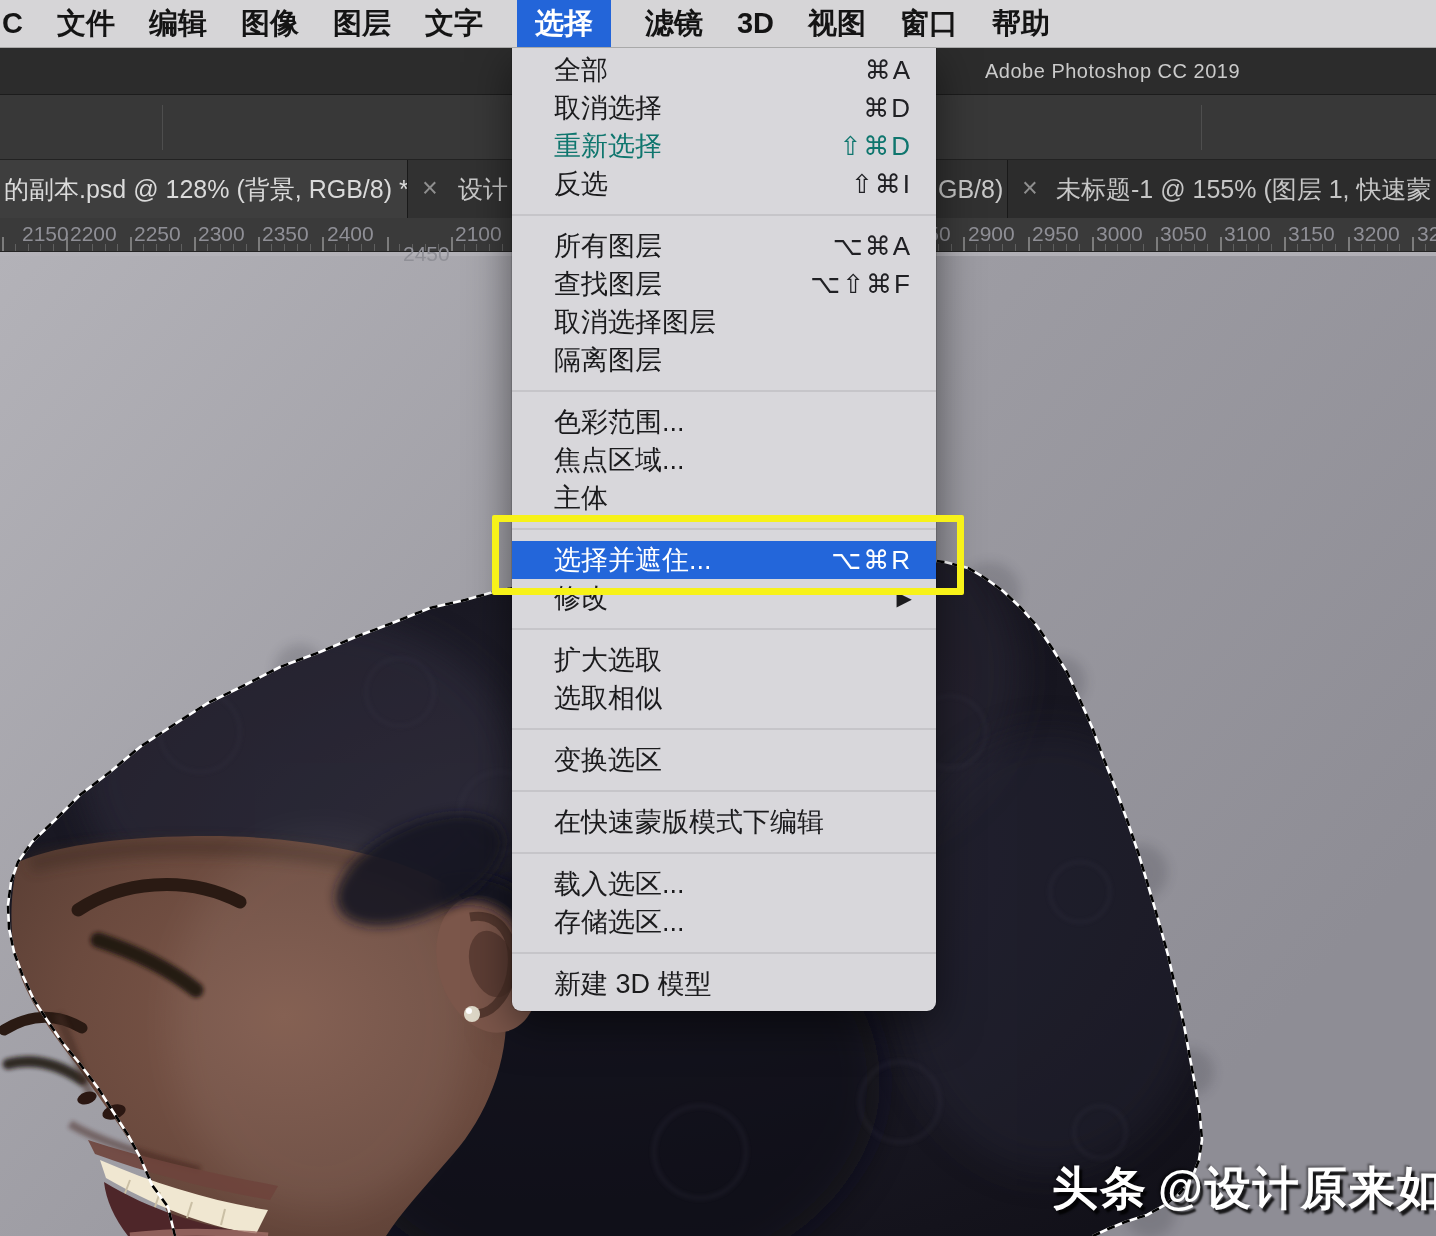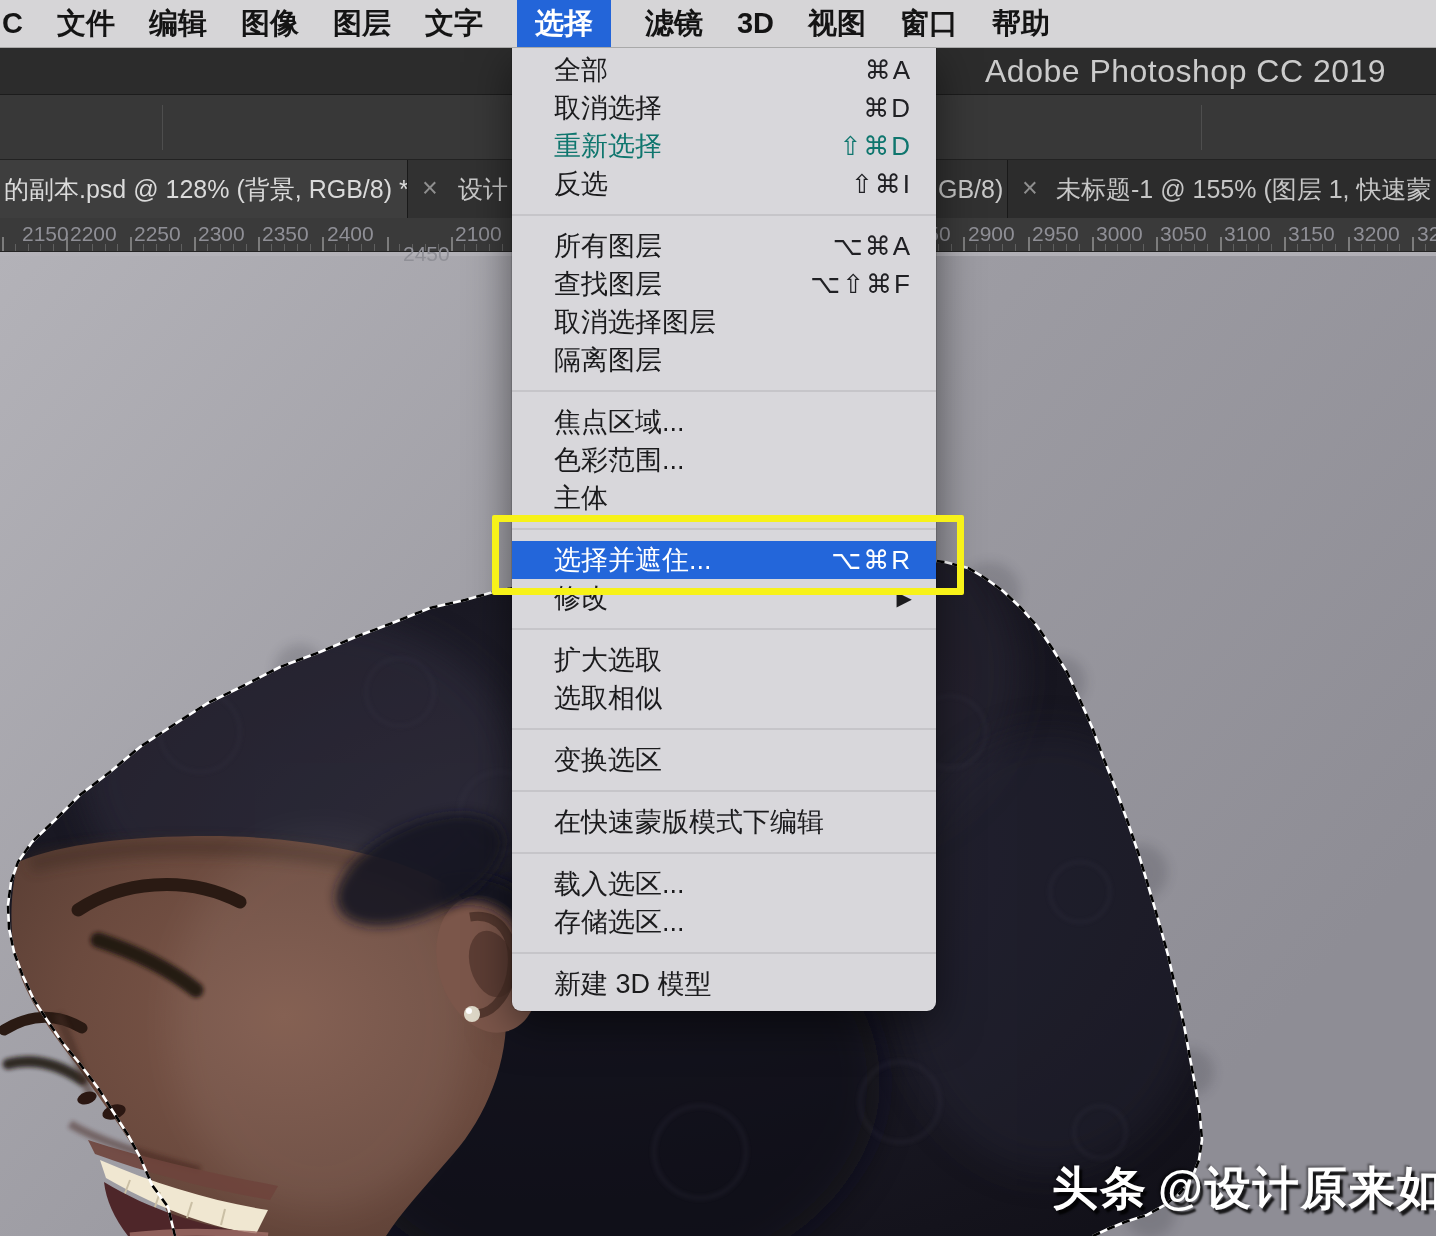--- a/index.html
+++ b/index.html
@@ -8,21 +8,21 @@
   
   .menubar{position:absolute;left:0;top:0;width:1436px;height:48px;background:#d6d5d7;
            display:flex;align-items:stretch;gap:34px;padding-left:2px;z-index:40;
            border-bottom:1px solid #a9a9a9;box-sizing:border-box;}
   .mb-item{display:flex;align-items:center;font-size:29px;font-weight:600;color:#141414;white-space:nowrap;}
   .mb-item.selected{background:#2365d9;color:#fff;padding:0 18px;}
   
   .titlebar{position:absolute;left:0;top:48px;width:1436px;height:47px;background:#2c2c2c;z-index:5;
             border-bottom:1px solid #1c1c1c;box-sizing:border-box;}
   .title-text{position:absolute;left:985px;top:0;height:47px;line-height:47px;
-              font-size:32px;color:#cbcbcb;letter-spacing:.5px;white-space:nowrap;}
+              font-size:20px;color:#cbcbcb;letter-spacing:.5px;white-space:nowrap;}
   
   .optionsbar{position:absolute;left:0;top:95px;width:1436px;height:65px;background:#383838;z-index:5;
               border-bottom:1px solid #222;box-sizing:border-box;}
   .opt-sep{position:absolute;top:10px;width:1px;height:45px;background:#4e4e4e;}
   .sel-icon{position:absolute;top:112px;width:34px;height:34px;}
   .sel-icon svg{display:block;}
   .opt-label{position:absolute;top:112px;height:34px;line-height:34px;font-size:25px;color:#9e9e9e;white-space:nowrap;}
   .opt-input{position:absolute;top:110px;height:34px;background:#2b2b2b;border:2px solid #5d5d5d;
              box-sizing:border-box;border-radius:2px;color:#e3e3e3;font-size:25px;line-height:30px;padding:0 10px;}
   .opt-check{position:absolute;top:114px;width:24px;height:24px;background:#2e2e2e;
@@ -344,25 +344,25 @@
       <div class="mi">
         <span class="lbl">隔离图层</span>
 
       </div>
       <div class="mi sep">
         
         
         
       </div>
       <div class="mi">
+        <span class="lbl">色彩范围...</span>
+
+      </div>
+      <div class="mi">
         <span class="lbl">焦点区域...</span>
-
-      </div>
-      <div class="mi">
-        <span class="lbl">色彩范围...</span>
 
       </div>
       <div class="mi">
         <span class="lbl">主体</span>
 
       </div>
       <div class="mi sep">
         
         
         

